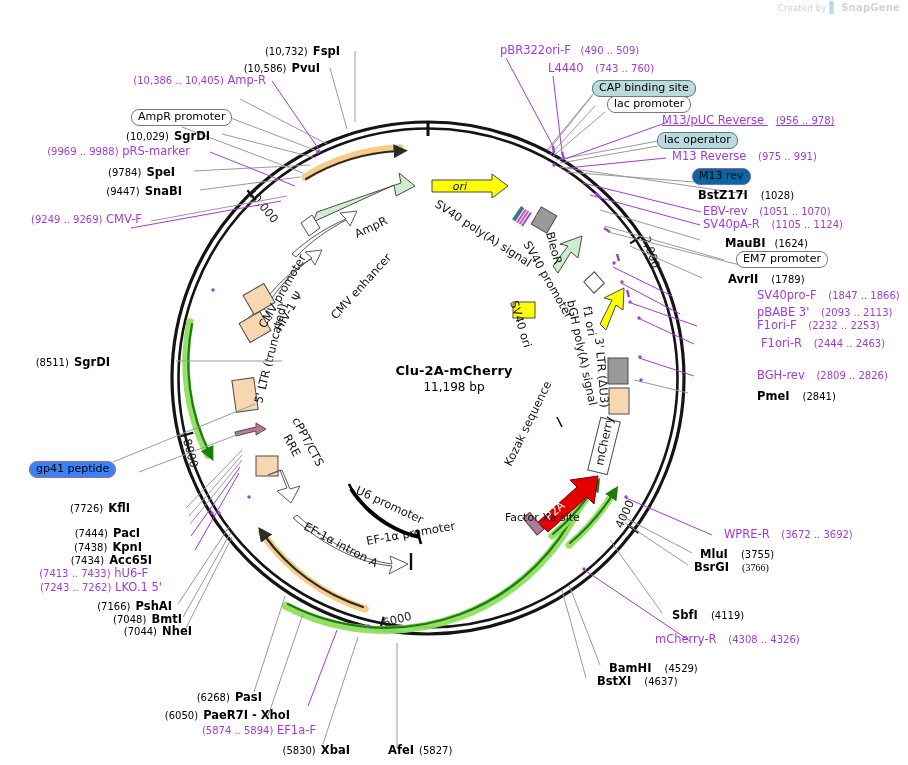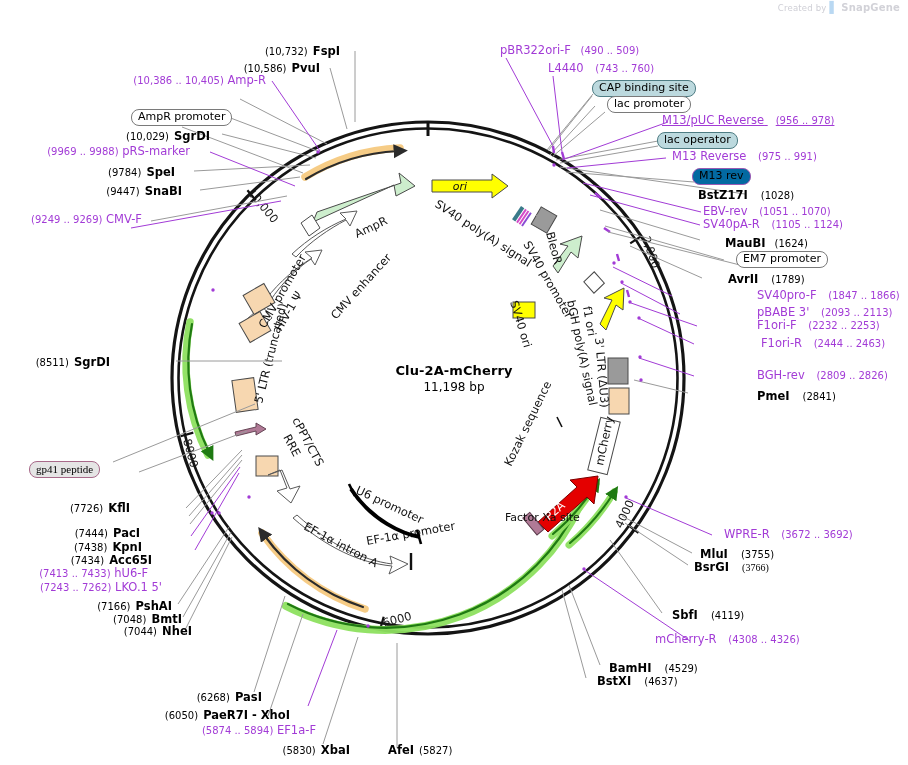--- a/index.html
+++ b/index.html
@@ -33,21 +33,21 @@
   .rowl{text-align:left;}
 
   
   .boxlbl{
     position:absolute;white-space:nowrap;font-size:11px;
     padding:1px 6px 1px 6px;border:1px solid #777;border-radius:8px;
     background:#ffffff;color:#000;line-height:1.15;
   }
   .boxlbl.teal{background:#bcd9de;border-color:#4f7d84;}
   .boxlbl.violet{background:#0369a1;border-color:#9a5bb4;}
-  .boxlbl.rose{background:#e5e5e5;border-color:#a86a8a;font-family:Liberation Serif, serif;}
+  .boxlbl.rose{background:#3b82f6;border-color:#a86a8a;}
   .boxlbl.plain{background:#ffffff;border-color:#7a7a7a;}
 
   
   #center-title{
     position:absolute;left:0;top:363px;width:908px;text-align:center;
     pointer-events:none;
   }
   #center-title .name{font-size:13px;font-weight:bold;letter-spacing:.1px;}
   #center-title .bp{font-size:12px;margin-top:2px;}
 

